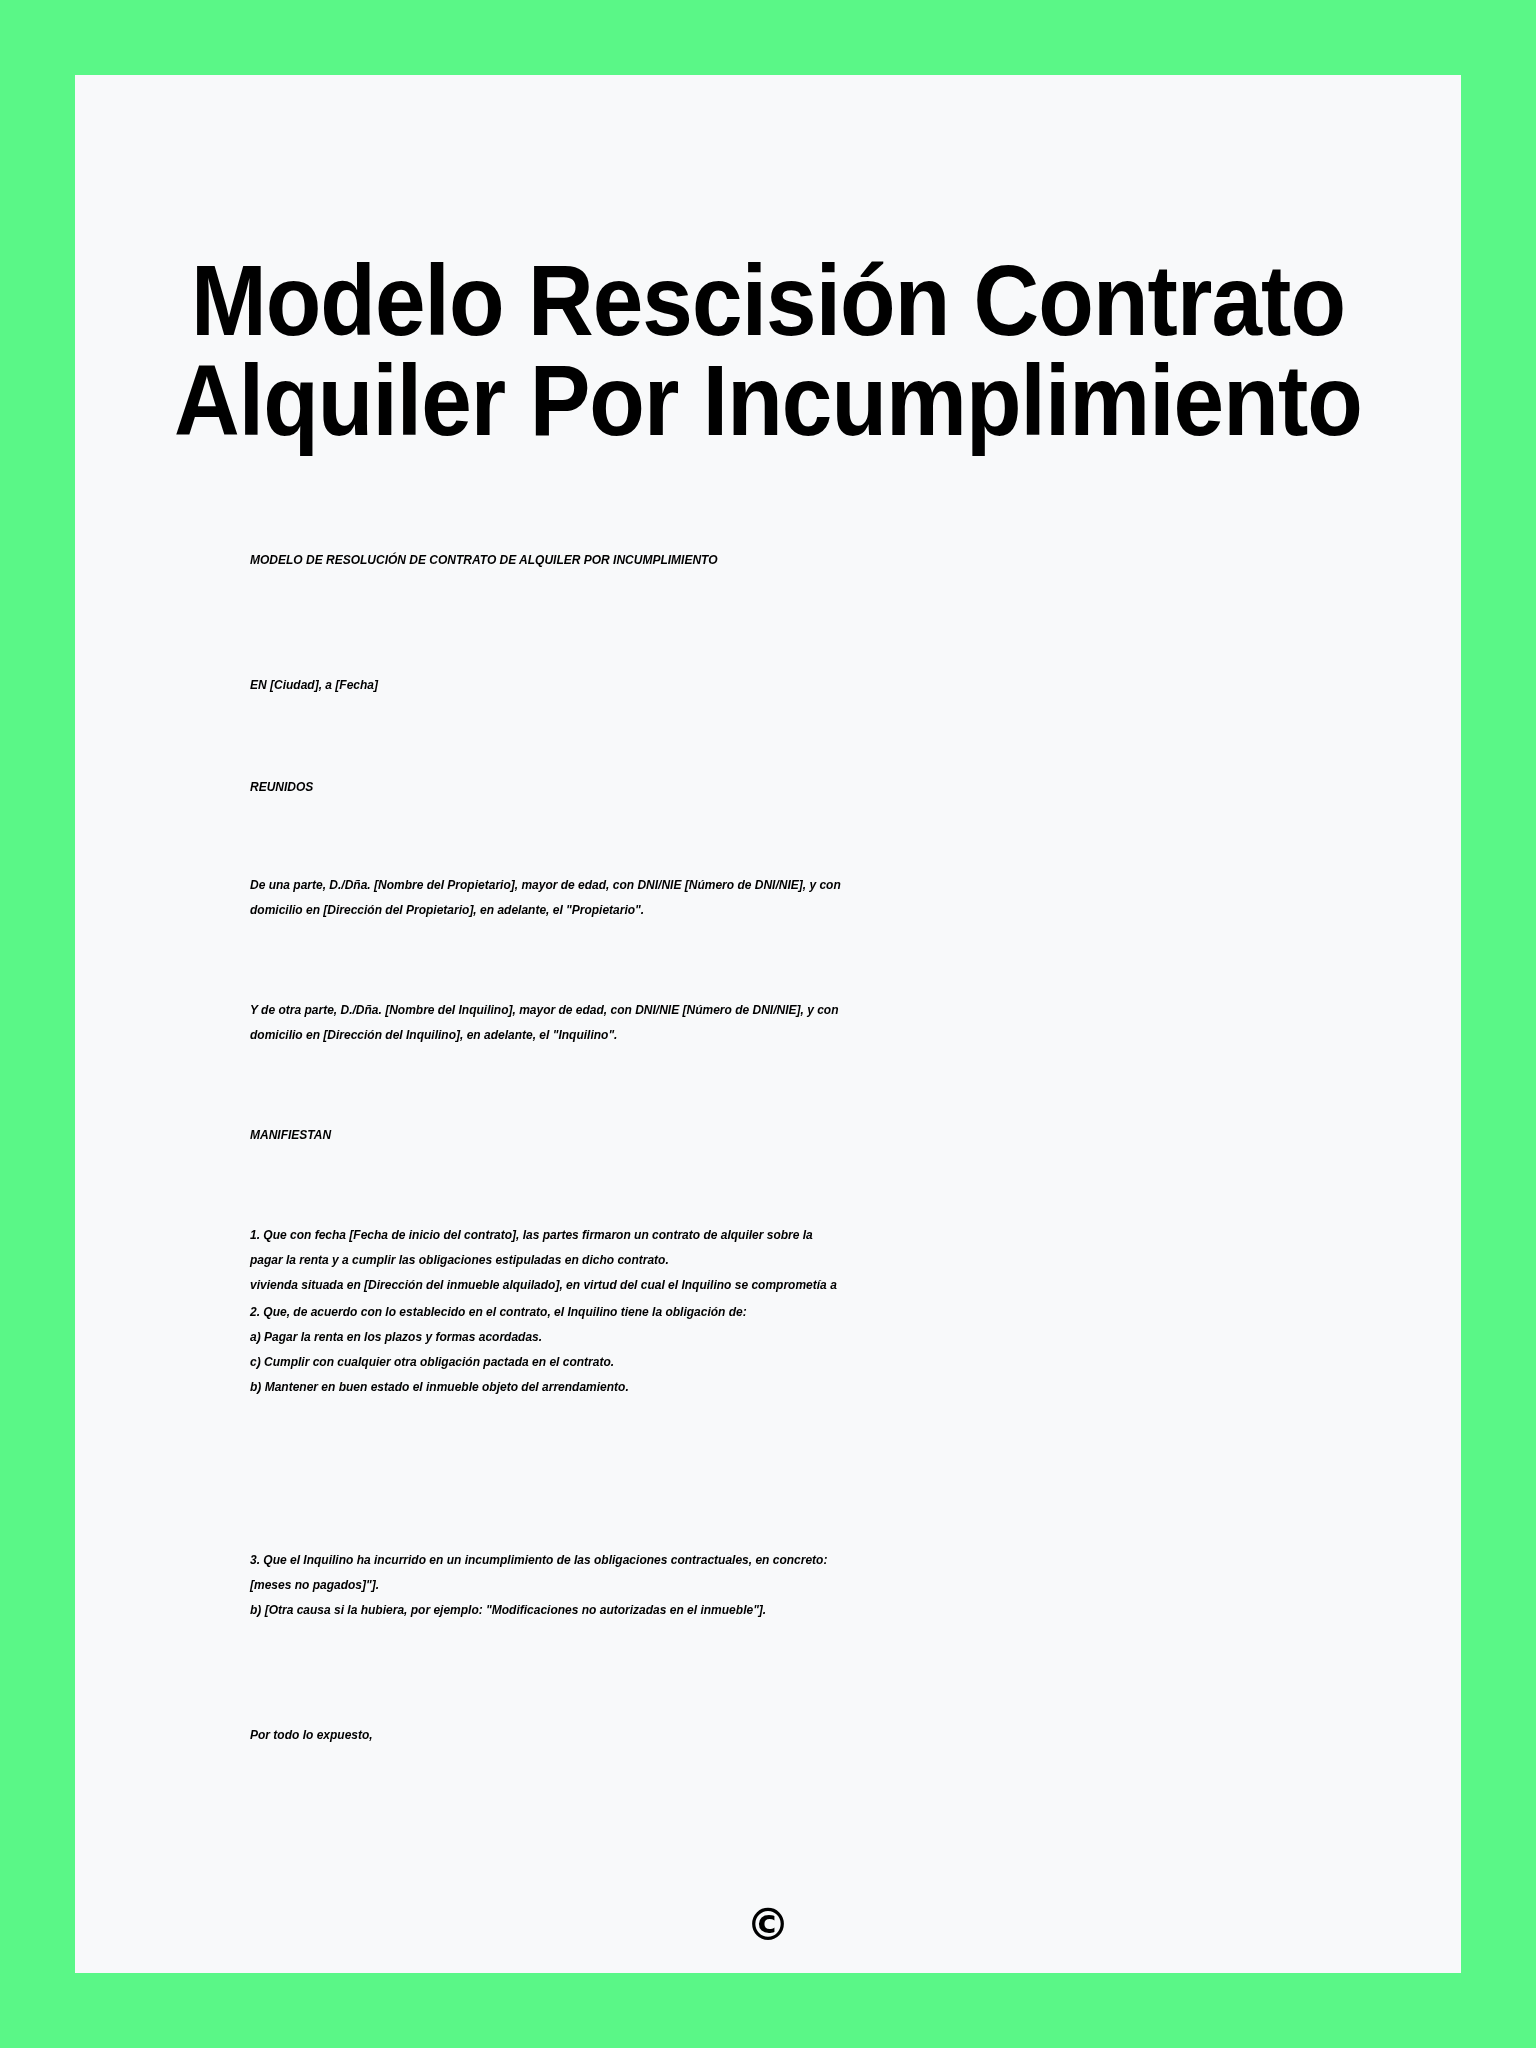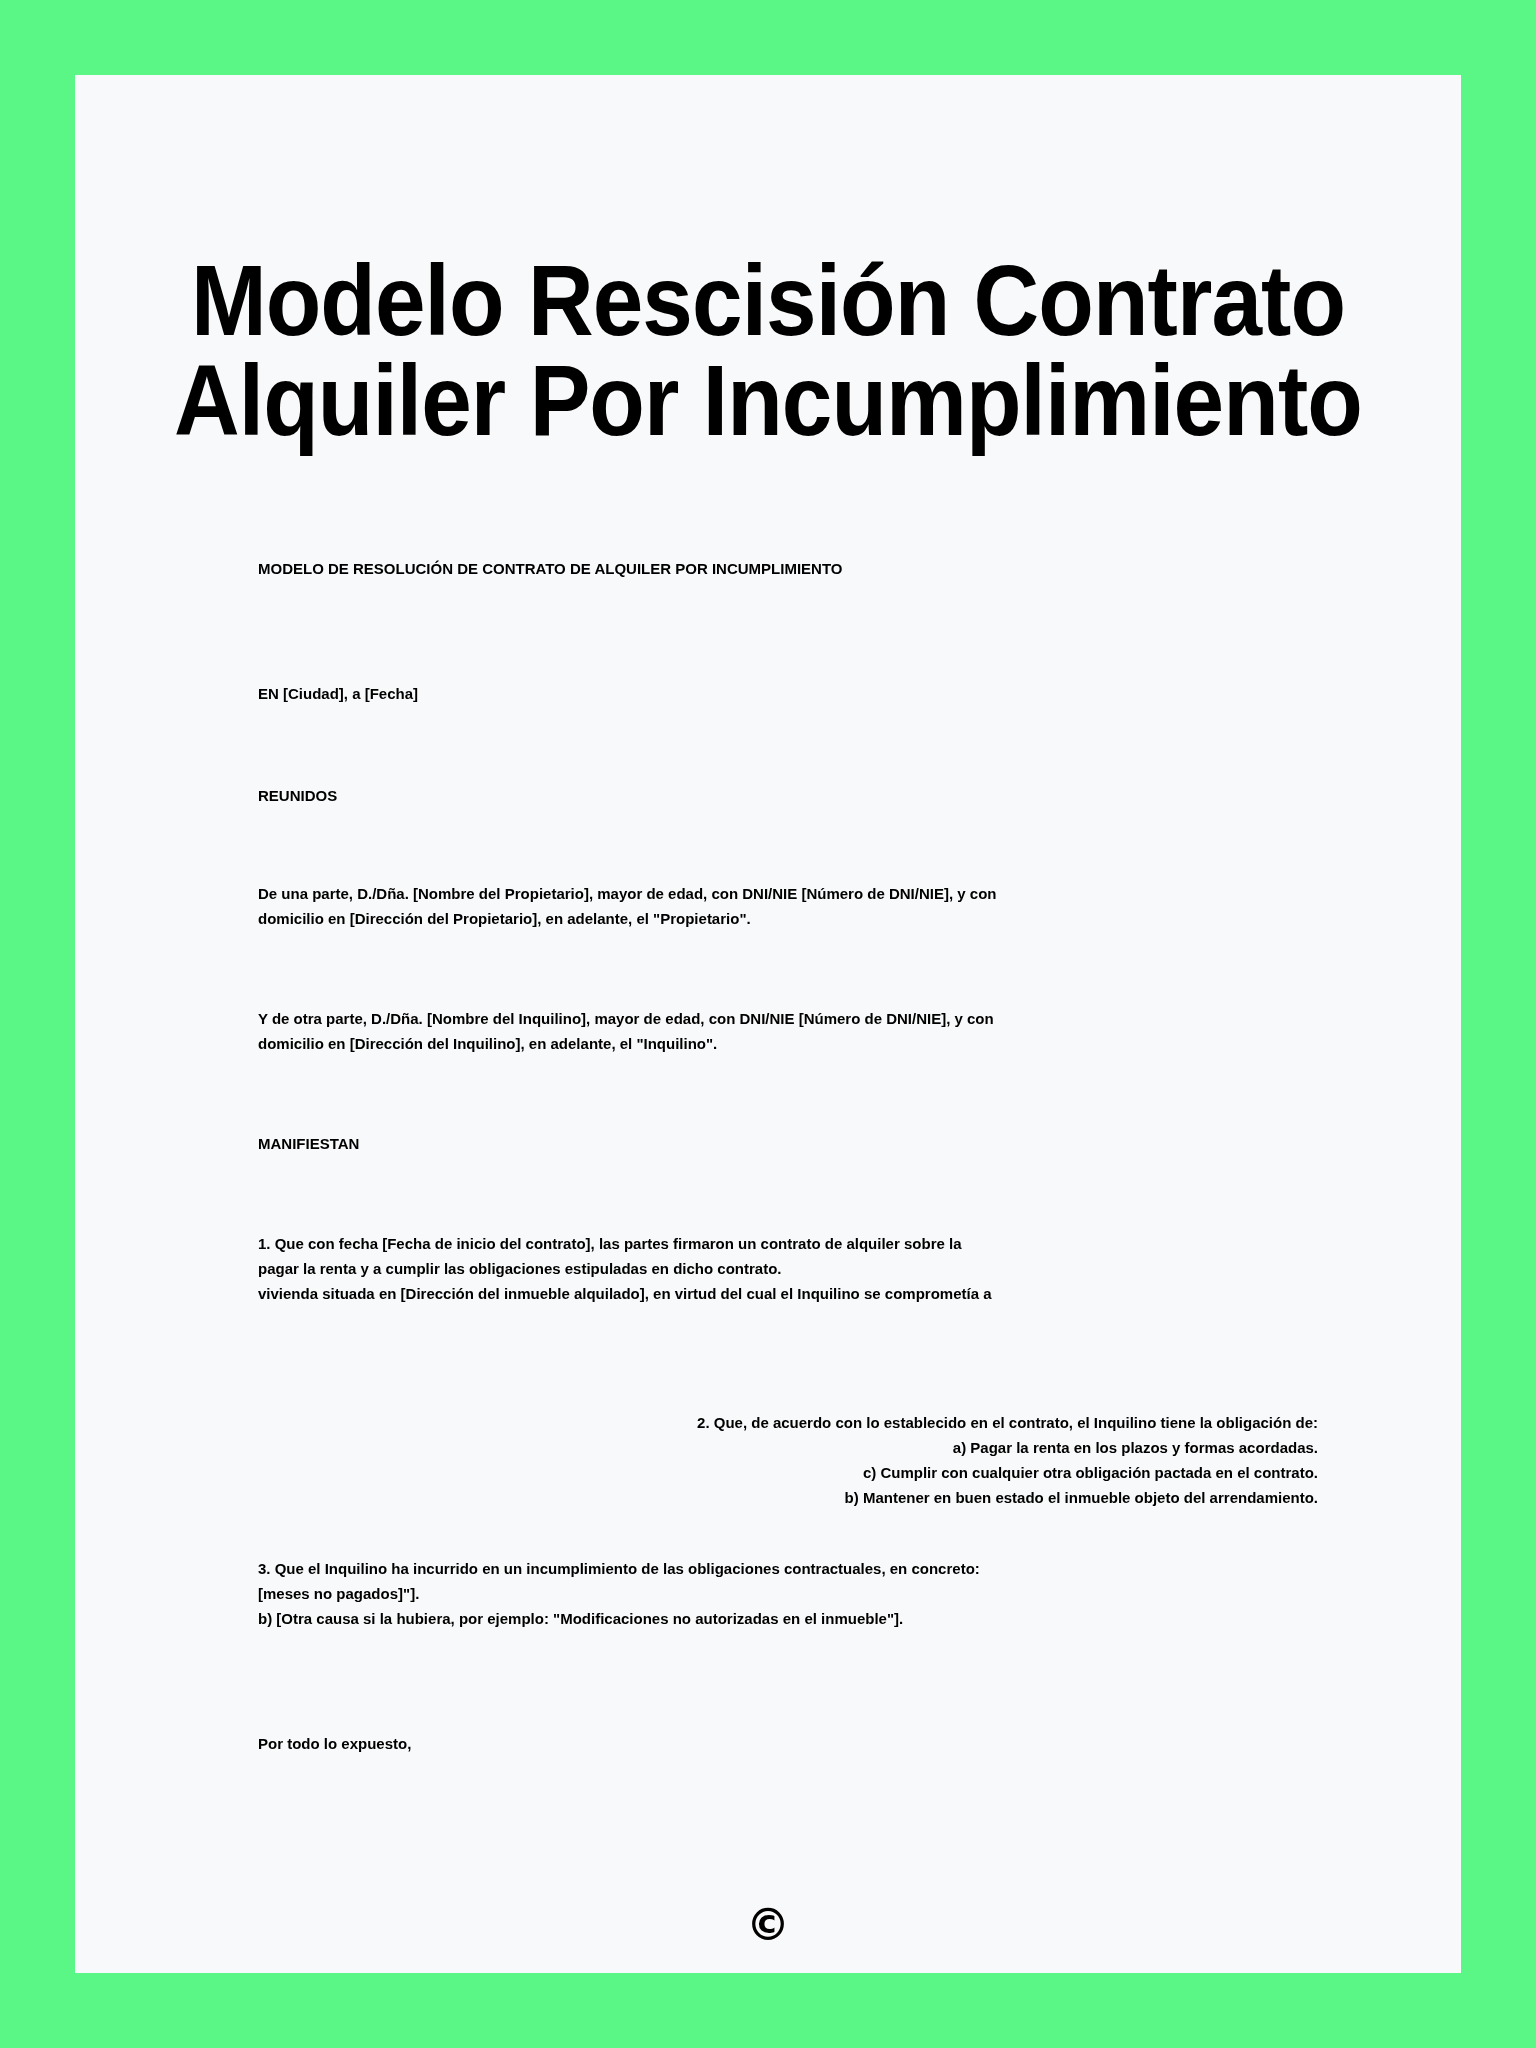--- a/index.html
+++ b/index.html
@@ -39,26 +39,27 @@
       transform-origin: 768px 0;
     }
     .title span {
       display: block;
       white-space: nowrap;
     }
     .block {
       position: absolute;
       left: 250px;
       width: 1060px;
-      margin: 8px;
+      margin: 0;
       font-family: "Liberation Sans", sans-serif;
       font-weight: bold;
-      font-size: 15px;
+      font-size: 12px;
       line-height: 25px;
       white-space: nowrap;
+      font-style: italic;
     }
     .block .line {
       display: block;
     }
     .copyright {
       position: absolute;
       left: 0;
       width: 1536px;
       top: 1901px;
       text-align: center;
@@ -95,21 +96,21 @@
 </p>
 
 <p class="block" style="top:1123px;">MANIFIESTAN</p>
 
 <p class="block" style="top:1223px;">
   <span class="line">1. Que con fecha [Fecha de inicio del contrato], las partes firmaron un contrato de alquiler sobre la</span>
   <span class="line">pagar la renta y a cumplir las obligaciones estipuladas en dicho contrato.</span>
   <span class="line">vivienda situada en [Dirección del inmueble alquilado], en virtud del cual el Inquilino se comprometía a</span>
 </p>
 
-<p class="block" style="top:1402px;text-align:right;">
+<p class="block" style="top:1300px;">
   <span class="line">2. Que, de acuerdo con lo establecido en el contrato, el Inquilino tiene la obligación de:</span>
   <span class="line">a) Pagar la renta en los plazos y formas acordadas.</span>
   <span class="line">c) Cumplir con cualquier otra obligación pactada en el contrato.</span>
   <span class="line">b) Mantener en buen estado el inmueble objeto del arrendamiento.</span>
 </p>
 
 <p class="block" style="top:1548px;">
   <span class="line">3. Que el Inquilino ha incurrido en un incumplimiento de las obligaciones contractuales, en concreto:</span>
   <span class="line">[meses no pagados]"].</span>
   <span class="line">b) [Otra causa si la hubiera, por ejemplo: "Modificaciones no autorizadas en el inmueble"].</span>

